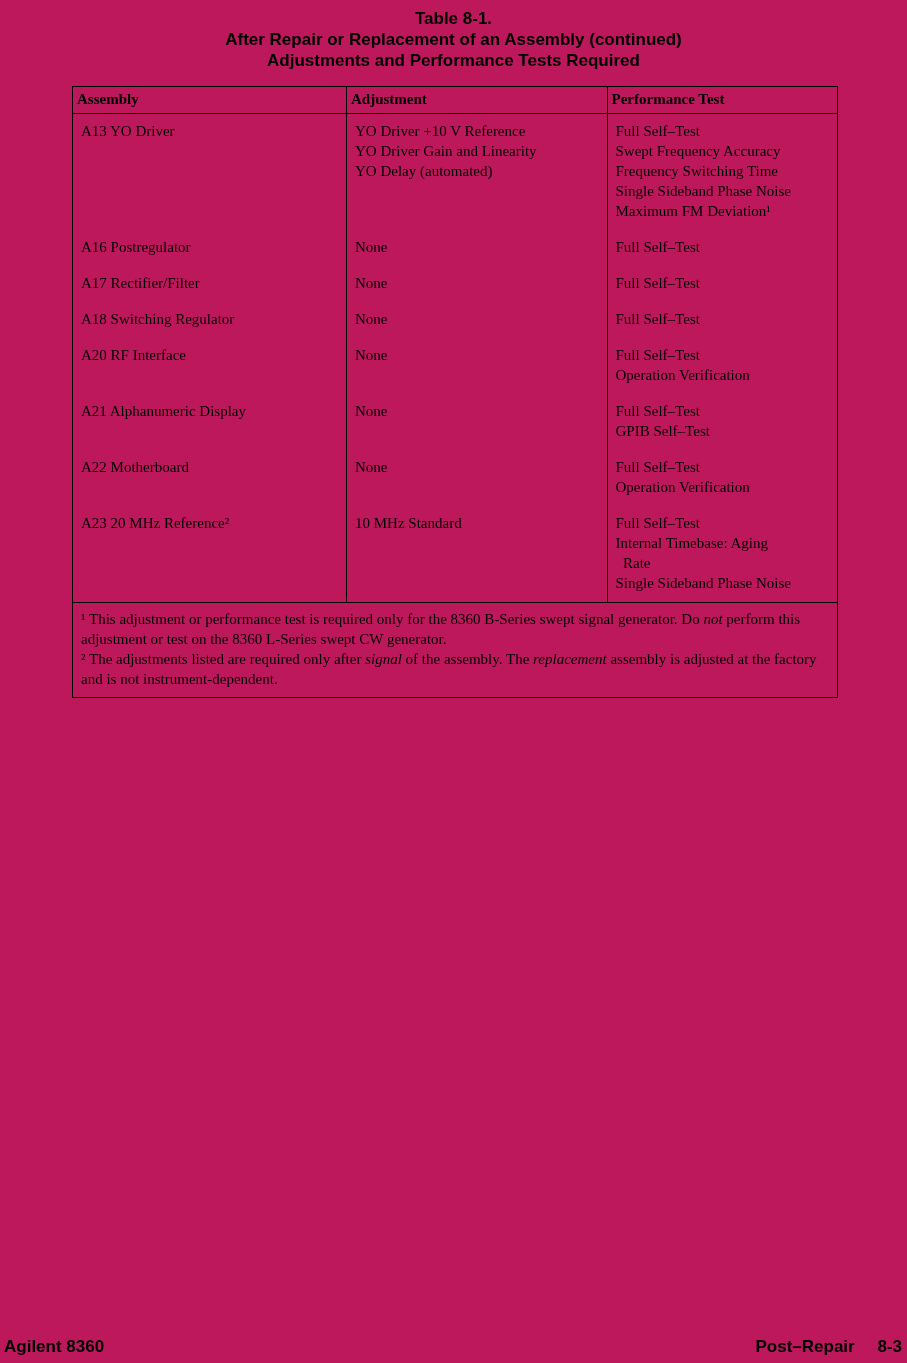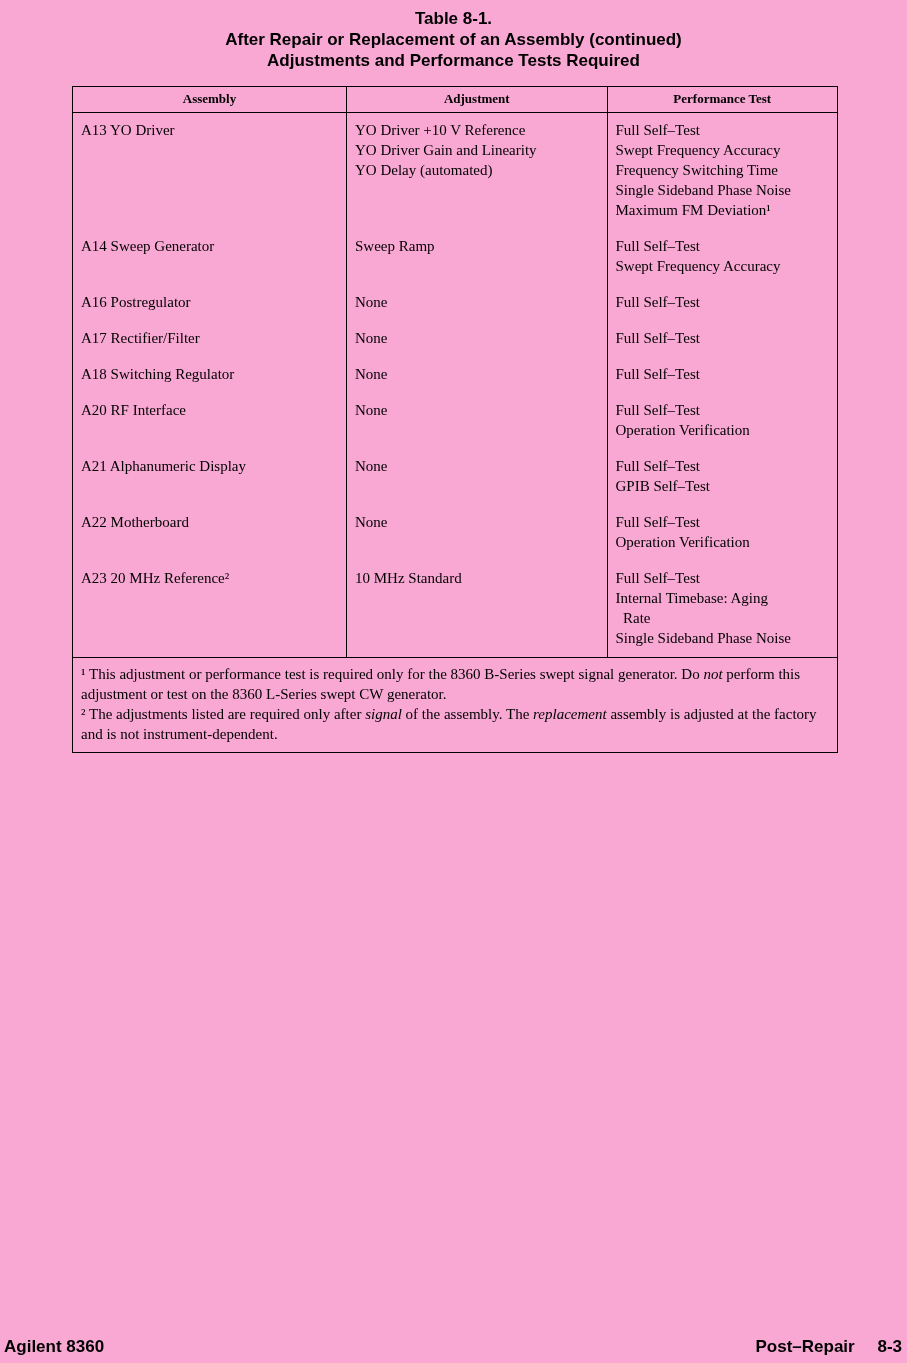--- a/index.html
+++ b/index.html
@@ -1,19 +1,19 @@
 <!DOCTYPE html>
 <html><head>
 <meta charset="utf-8">
 <style>
   html,body { margin:0; padding:0; background:#fff; }
   .page {
     position:relative;
     width:907px; height:1363px;
-    background:#f9a8d4;
+    background:#be185d;
     color:#000000;
     font-family:"Liberation Serif", serif;
     font-size:15px;
     overflow:hidden;
   }
   .title {
     padding-top:8px;
     text-align:center;
     font-family:"Liberation Sans", sans-serif;
     font-weight:bold;
@@ -29,22 +29,22 @@
   table.main {
     width:100%;
     border-collapse:collapse;
     table-layout:fixed;
   }
   table.main col.c1 { width:35.8%; }
   table.main col.c2 { width:34.1%; }
   table.main col.c3 { width:30.1%; }
   table.main th {
     font-weight:bold;
-    font-size:13px;
-    text-align:center;
+    font-size:15px;
+    text-align:left;
     padding:4px 4px 5px;
     border-bottom:1px solid #000;
   }
   table.main th + th, table.main td + td { border-left:1px solid #000; }
   table.main td {
     vertical-align:top;
     padding:7px 8px 9px 8px;
     line-height:20px;
     white-space:pre-line;
   }
@@ -100,26 +100,20 @@
           <td>YO Driver +10 V Reference
 YO Driver Gain and Linearity
 YO Delay (automated)</td>
           <td>Full Self–Test
 Swept Frequency Accuracy
 Frequency Switching Time
 Single Sideband Phase Noise
 Maximum FM Deviation¹</td>
         </tr>
         <tr>
-          <td>A14 Sweep Generator</td>
-          <td>Sweep Ramp</td>
-          <td>Full Self–Test
-Swept Frequency Accuracy</td>
-        </tr>
-        <tr>
           <td>A16 Postregulator</td>
           <td>None</td>
           <td>Full Self–Test</td>
         </tr>
         <tr>
           <td>A17 Rectifier/Filter</td>
           <td>None</td>
           <td>Full Self–Test</td>
         </tr>
         <tr>

